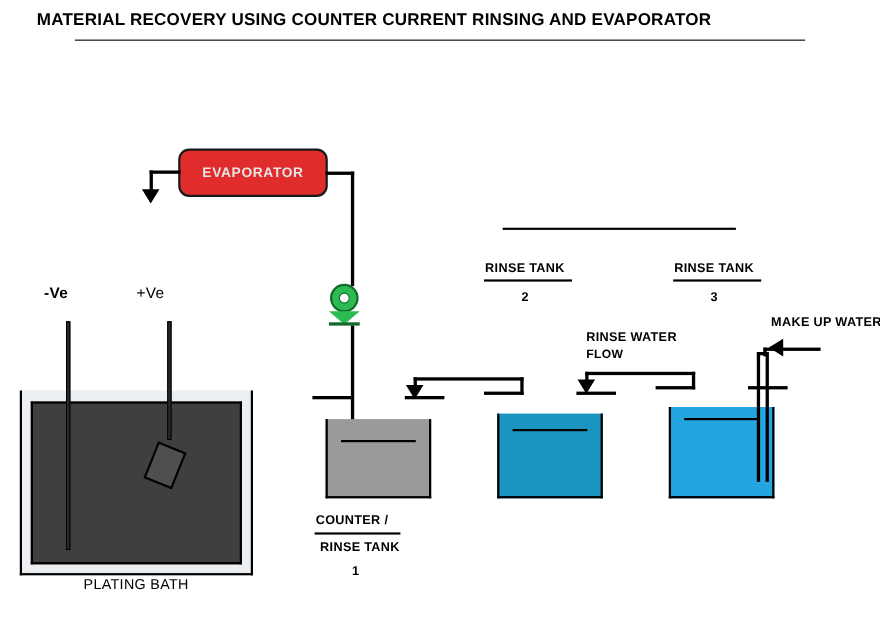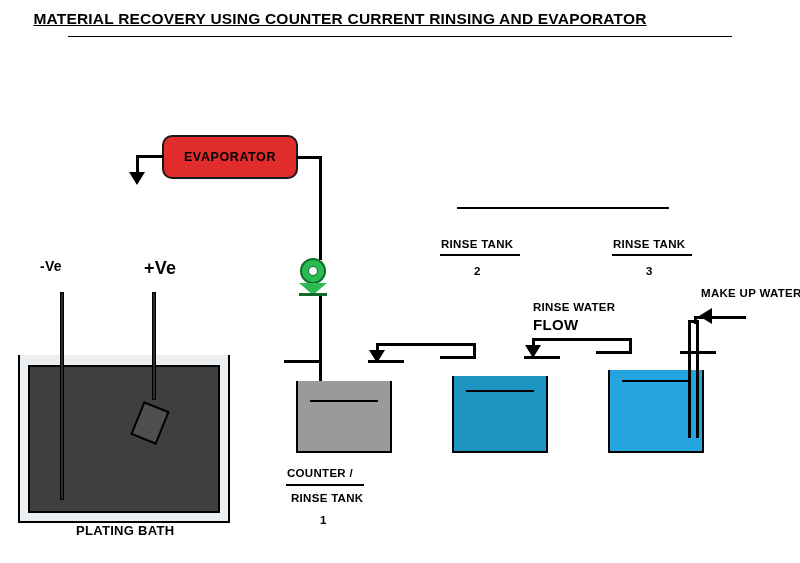--- a/index.html
+++ b/index.html
@@ -23,21 +23,20 @@
     letter-spacing: 0.3px;
   }
   #title {
     left: 0;
     top: 10px;
     width: 680px;
     text-align: center;
     font-size: 15.5px;
     font-weight: bold;
     letter-spacing: 0.2px;
-    text-decoration: underline;
   }
   #title-rule {
     position: absolute;
     left: 68px;
     top: 36px;
     width: 664px;
     height: 1px;
     background: #000000;
   }
   
@@ -93,35 +92,35 @@
     left: 136px;
     top: 405px;
     width: 28px;
     height: 36px;
     background: #4f4f4f;
     border: 2px solid #000000;
     transform: rotate(22deg);
     box-sizing: border-box;
   }
   #lbl-neg { left: 40px; top: 258px; font-size: 14px; font-weight: bold; }
-  #lbl-pos { left: 144px; top: 258px; font-size: 18px; font-weight: bold; }
-  #lbl-plating-bath { left: 76px; top: 523px; font-size: 13px; font-weight: bold; }
+  #lbl-pos { left: 124px; top: 258px; font-size: 14px; font-weight: normal; }
+  #lbl-plating-bath { left: 76px; top: 523px; font-size: 13px; font-weight: normal; }
 
   
   #evaporator {
     position: absolute;
     left: 162px;
     top: 135px;
     width: 136px;
     height: 44px;
     background: #e12c2c;
     border: 2px solid #1a1a1a;
     border-radius: 10px;
     box-sizing: border-box;
-    color: #000000;
+    color: #e5e5e5;
     font-size: 12.5px;
     font-weight: bold;
     display: flex;
     align-items: center;
     justify-content: center;
     letter-spacing: 0.6px;
   }
 
   
   #pump-body {
@@ -232,21 +231,21 @@
   #lbl-rt3 { left: 613px; top: 238px; font-size: 11.5px; font-weight: bold; }
   #rule-rt3 { position: absolute; left: 612px; top: 254px; width: 80px; height: 1.5px; background: #000000; }
   #lbl-rt3-num { left: 646px; top: 265px; font-size: 11.5px; font-weight: bold; }
 
   #lbl-dragout { left: 287px; top: 467px; font-size: 11.5px; font-weight: bold; }
   #rule-dragout { position: absolute; left: 286px; top: 484px; width: 78px; height: 1.5px; background: #000000; }
   #lbl-dragout2 { left: 291px; top: 492px; font-size: 11.5px; font-weight: bold; }
   #lbl-dragout-num { left: 320px; top: 514px; font-size: 11.5px; font-weight: bold; }
 
   #lbl-rwf1 { left: 533px; top: 301px; font-size: 11.5px; font-weight: bold; }
-  #lbl-rwf2 { left: 533px; top: 316px; font-size: 15px; font-weight: bold; }
+  #lbl-rwf2 { left: 533px; top: 316px; font-size: 11px; font-weight: bold; }
   #lbl-makeup { left: 681px; top: 287px; font-size: 11.5px; font-weight: bold; margin-left: 20px; }
 </style>
 </head>
 <body>
 
 <div id="stage">
 
   <div class="lbl" id="title">MATERIAL RECOVERY USING COUNTER CURRENT RINSING AND EVAPORATOR</div>
   <div id="title-rule"></div>
 

